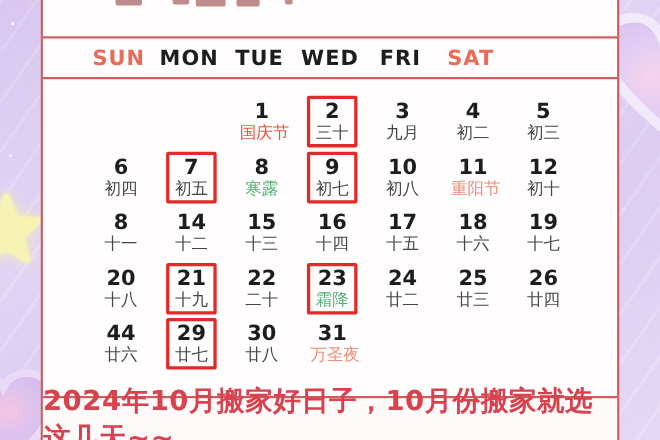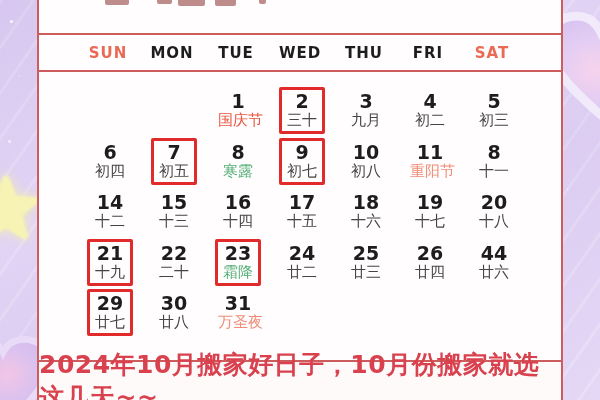--- a/index.html
+++ b/index.html
@@ -40,21 +40,21 @@
   .tf1{left:66px;width:24px;}
   .tf2{left:118px;width:15px;height:4px;}
   .tf3{left:139px;width:27px;height:6px;}
   .tf4{left:176px;width:21px;height:6px;}
   .tf5{left:220px;width:7px;height:4px;}
 
   .weekday-band{position:absolute;left:0;top:33px;width:100%;height:39px;
     border-top:2px solid var(--border-red);border-bottom:2px solid var(--border-red);
     display:flex;align-items:center;}
   .weekday-row{display:grid;grid-template-columns:repeat(7,64px);width:448px;margin:0 auto;}
-  .wd{text-align:center;font-weight:bold;font-size:15px;letter-spacing:1px;color:var(--ink);}
+  .wd{text-align:center;font-weight:bold;font-size:19px;letter-spacing:1px;color:var(--ink);}
   .wd.accent{color:var(--accent);}
 
   .calendar-grid{position:absolute;left:39px;top:87px;width:448px;
     display:grid;grid-template-columns:repeat(7,64px);grid-auto-rows:50.5px;}
   .cell{display:flex;align-items:flex-start;justify-content:center;}
   .inner{width:46px;padding:1px 0 2px;text-align:center;border:3px solid transparent;border-radius:2px;}
   .inner.boxed{border-color:var(--box-red);}
   .num{font-size:19px;font-weight:bold;color:var(--ink);line-height:21px;}
   .lunar{font-size:15px;line-height:17px;color:var(--lunar-ink);white-space:nowrap;}
   .lunar.festival{color:var(--festival);}
@@ -107,21 +107,20 @@
     <div class="title-frag tf3"></div>
     <div class="title-frag tf4"></div>
     <div class="title-frag tf5"></div>
 
     <div class="weekday-band">
       <div class="weekday-row">
           <div class="wd accent">SUN</div>
           <div class="wd">MON</div>
           <div class="wd">TUE</div>
           <div class="wd">WED</div>
-          <div class="wd">THU</div>
           <div class="wd">FRI</div>
           <div class="wd accent">SAT</div>
         </div>
     </div>
 
     <div class="calendar-grid">
         <div class="cell"></div>
         <div class="cell"></div>
         <div class="cell">
           <div class="inner">
@@ -184,20 +183,26 @@
           </div>
         </div>
         <div class="cell">
           <div class="inner">
             <div class="num">11</div>
             <div class="lunar minor-festival">重阳节</div>
           </div>
         </div>
         <div class="cell">
           <div class="inner">
+            <div class="num">12</div>
+            <div class="lunar normal">初十</div>
+          </div>
+        </div>
+        <div class="cell">
+          <div class="inner">
             <div class="num">8</div>
             <div class="lunar normal">十一</div>
           </div>
         </div>
         <div class="cell">
           <div class="inner">
             <div class="num">14</div>
             <div class="lunar normal">十二</div>
           </div>
         </div>

